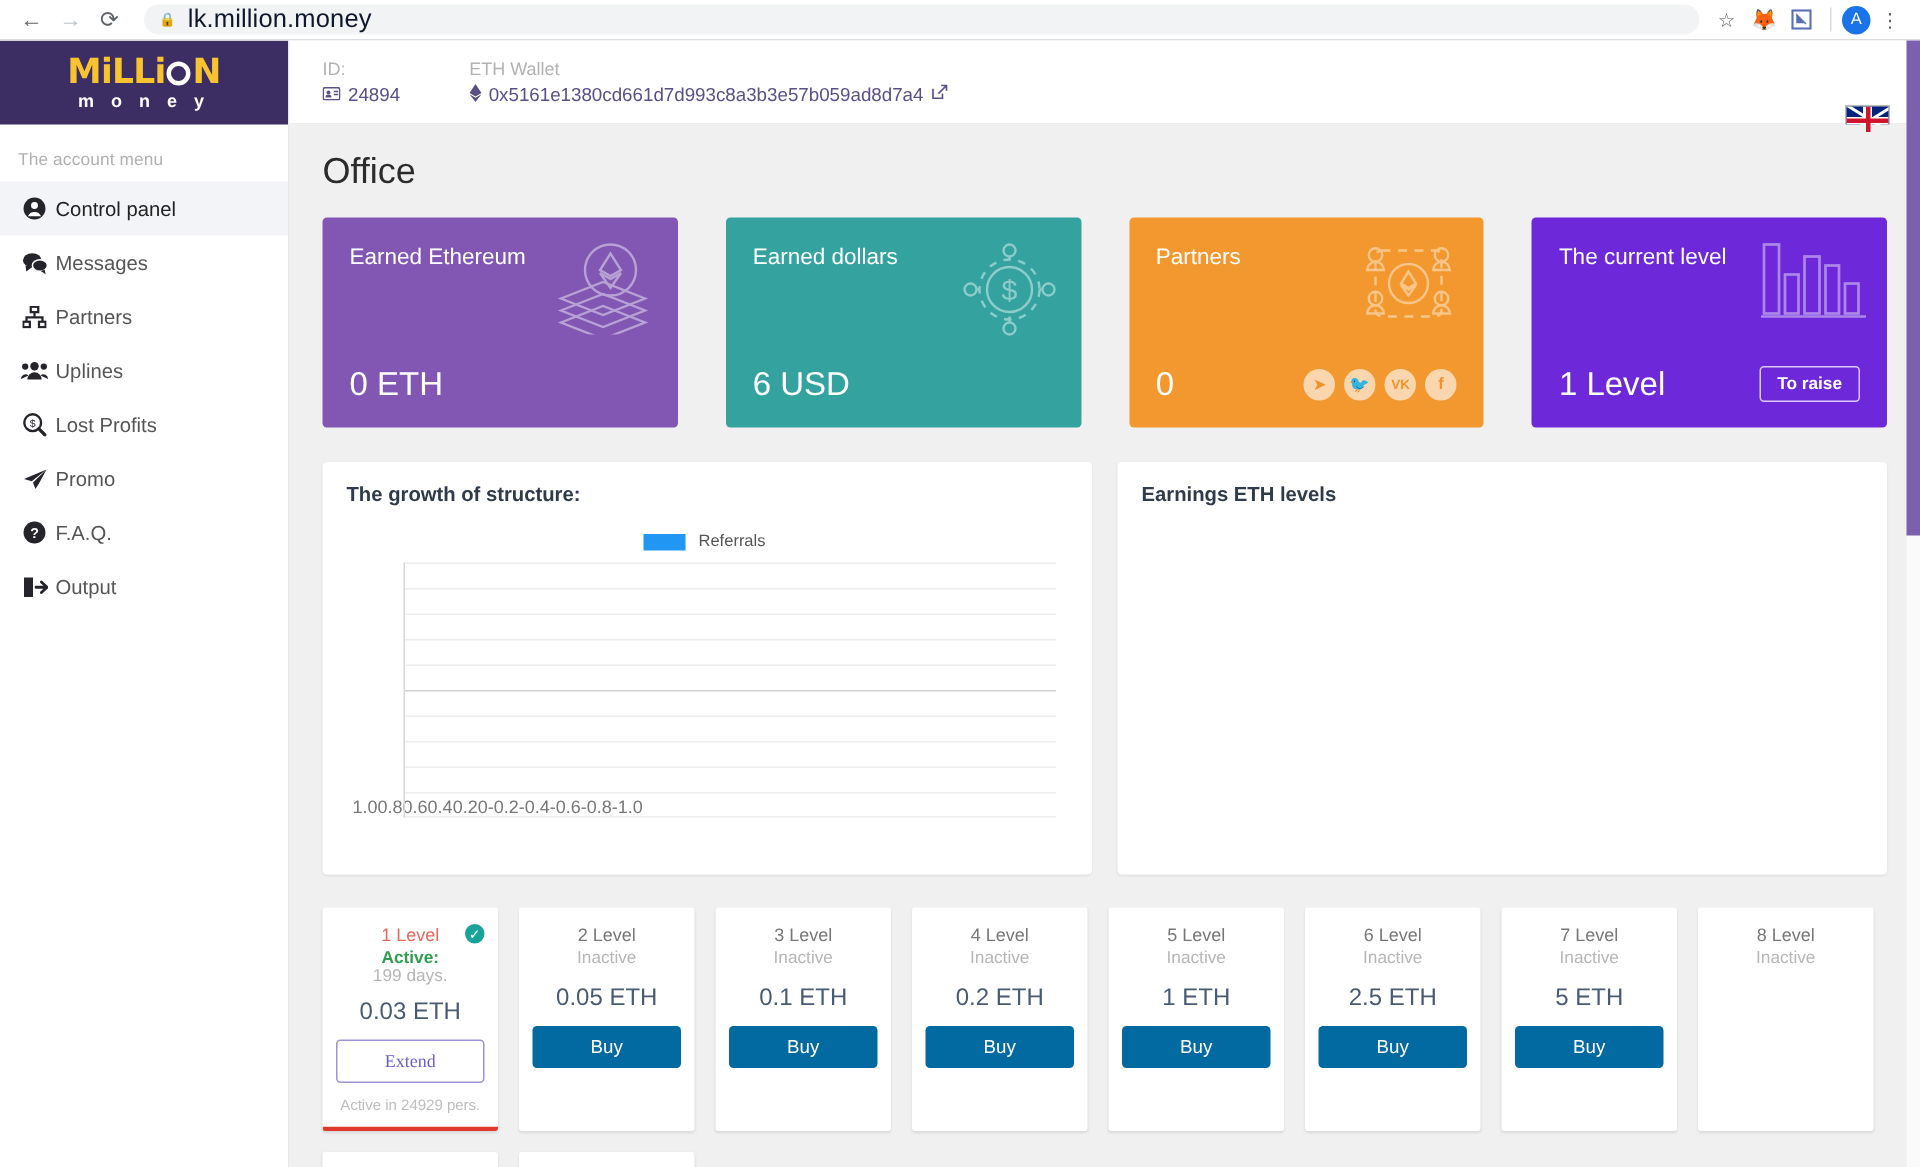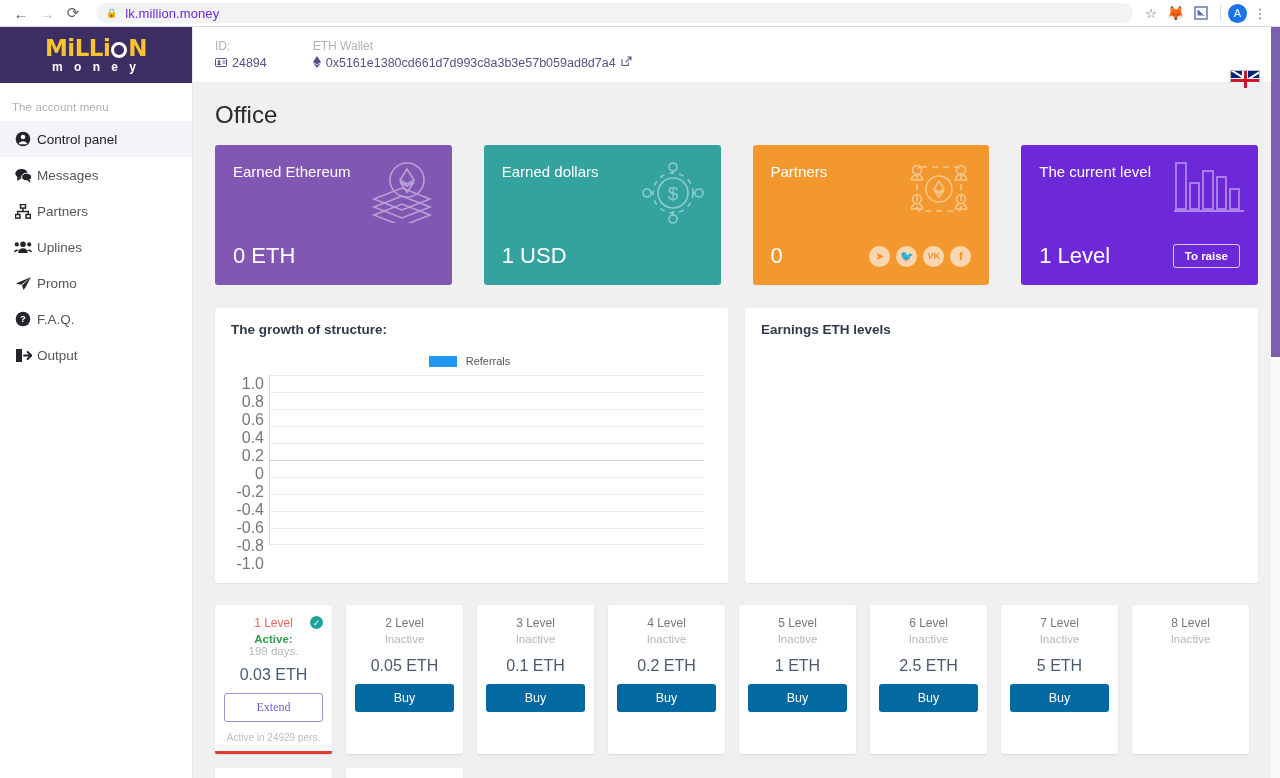--- a/index.html
+++ b/index.html
@@ -20,21 +20,21 @@
     width: 26px; height: 26px; display: flex; align-items: center; justify-content: center;
     color: #5f6368; font-size: 15px; border-radius: 50%;
   }
   .nav-btn.disabled { color: #bdc1c6; }
   .omnibox {
     flex: 1; height: 20px; background: #f1f3f4; border-radius: 11px;
     margin: 0 6px 0 10px; display: flex; align-items: center; padding: 0 10px;
     max-width: 1070px;
   }
   .lock-icon { margin-right: 8px; font-size: 9px; color: #5f6368; }
-  .omnibox-url { font-size: 13px; color: #6d28d9; letter-spacing: .1px; }
+  .omnibox-url { font-size: 17px; color: #0f172a; letter-spacing: .1px; }
   .chrome-right { display: flex; align-items: center; gap: 1px; margin-left: auto; }
   .chrome-icon {
     width: 24px; height: 24px; display: flex; align-items: center; justify-content: center;
     font-size: 13px; color: #5f6368;
   }
   .ext-fox { font-size: 14px; }
   .chrome-sep { width: 1px; height: 16px; background: #dadce0; margin: 0 6px; }
   .avatar-chip {
     width: 19px; height: 19px; border-radius: 50%; background: #1a73e8; color: #fff;
     font-size: 11px; display: flex; align-items: center; justify-content: center;
@@ -140,22 +140,22 @@
   }
   .panel-title { font-size: 13.5px; font-weight: bold; color: #2f3a4a; margin-bottom: 6px; }
 
   
   .chart-wrap { padding: 12px 8px 6px 4px; }
   .chart-legend { display: flex; justify-content: center; align-items: center; gap: 9px; margin-bottom: 8px; }
   .legend-swatch { width: 28px; height: 11px; background: #2196f3; display: inline-block; }
   .legend-text { font-size: 11px; color: #555; }
   .plot { display: flex; }
   .y-axis {
-    width: 34px; display: flex; flex-direction: column; justify-content: space-between;
-    align-items: flex-end; font-size: 16px; color: #777; padding-right: 5px;
+    width: 34px; display: flex; flex-direction: row; justify-content: space-between;
+    align-items: flex-end; font-size: 12px; color: #777; padding-right: 5px;
     height: 170px;
   }
   .grid {
     flex: 1; height: 170px; position: relative; border-left: 1px solid #d7d7d7;
   }
   .gline { position: absolute; left: 0; right: 0; height: 1px; background: #ededed; }
   .gline.zero { background: #d0d0d0; }
 
   
   .levels { display: flex; flex-wrap: wrap; gap: 0 14px; }
@@ -278,20 +278,30 @@
             <path d="M4.2 13a4.8 4.8 0 0 1 9.6 0z" fill="#25242b"></path>
             <circle cx="2.8" cy="4.4" r="2.1" fill="#25242b"></circle>
             <path d="M0 12.6a3 3 0 0 1 5-2.3z" fill="#25242b"></path>
             <circle cx="15.2" cy="4.4" r="2.1" fill="#25242b"></circle>
             <path d="M18 12.6a3 3 0 0 0-5-2.3z" fill="#25242b"></path>
           </svg>
       </span>
       <span>Uplines</span>
     </div>
 
+    <div class="menu-item">
+      <span class="menu-ico">
+        <svg width="16" height="16" viewBox="0 0 16 16">
+            <circle cx="6.8" cy="6.8" r="5.6" fill="none" stroke="#25242b" stroke-width="1.6"></circle>
+            <path d="M10.8 10.8L15 15" stroke="#25242b" stroke-width="2.2" stroke-linecap="round"></path>
+            <text x="6.8" y="9.6" font-size="7" text-anchor="middle" fill="#25242b" font-family="Liberation Sans">$</text>
+          </svg>
+      </span>
+      <span>Lost Profits</span>
+    </div>
 
     <div class="menu-item">
       <span class="menu-ico">
         <svg width="17" height="15" viewBox="0 0 17 15">
             <path d="M16 1L1 7.4l5.2 1.4L16 1zM7 9.6L8.6 14l2.2-3.3L16 1z" fill="#25242b"></path>
           </svg>
       </span>
       <span>Promo</span>
     </div>
 
@@ -389,21 +399,21 @@
               <circle cx="34" cy="32" r="20" stroke-dasharray="5 5"></circle>
               <text x="34" y="39" font-size="19" text-anchor="middle" fill="#ffffff" stroke="none" font-family="Liberation Sans">$</text>
               <circle cx="34" cy="6" r="4"></circle>
                 <circle cx="34" cy="58" r="4"></circle>
               <circle cx="8" cy="32" r="4"></circle>
                 <circle cx="60" cy="32" r="4"></circle>
               <path d="M34 10v2M34 50v4M12 32h2M54 32h2"></path>
             </svg>
           </div>
           <div class="stat-bottom">
-            <div class="stat-value">1 USD</div>
+            <div class="stat-value">6 USD</div>
           </div>
         </div>
 
         <div class="stat" style="background:#f3982e">
           <div class="stat-label">Partners</div>
           <div class="stat-art">
             <svg width="72" height="62" viewBox="0 0 72 62" fill="none" stroke="#ffffff" stroke-width="1.6" opacity=".8">
               <rect x="14" y="6" width="44" height="44" rx="4" stroke-dasharray="6 5"></rect>
               <circle cx="36" cy="28" r="13"></circle>
                 <path d="M36 20l-5 8 5 3 5-3z"></path>

